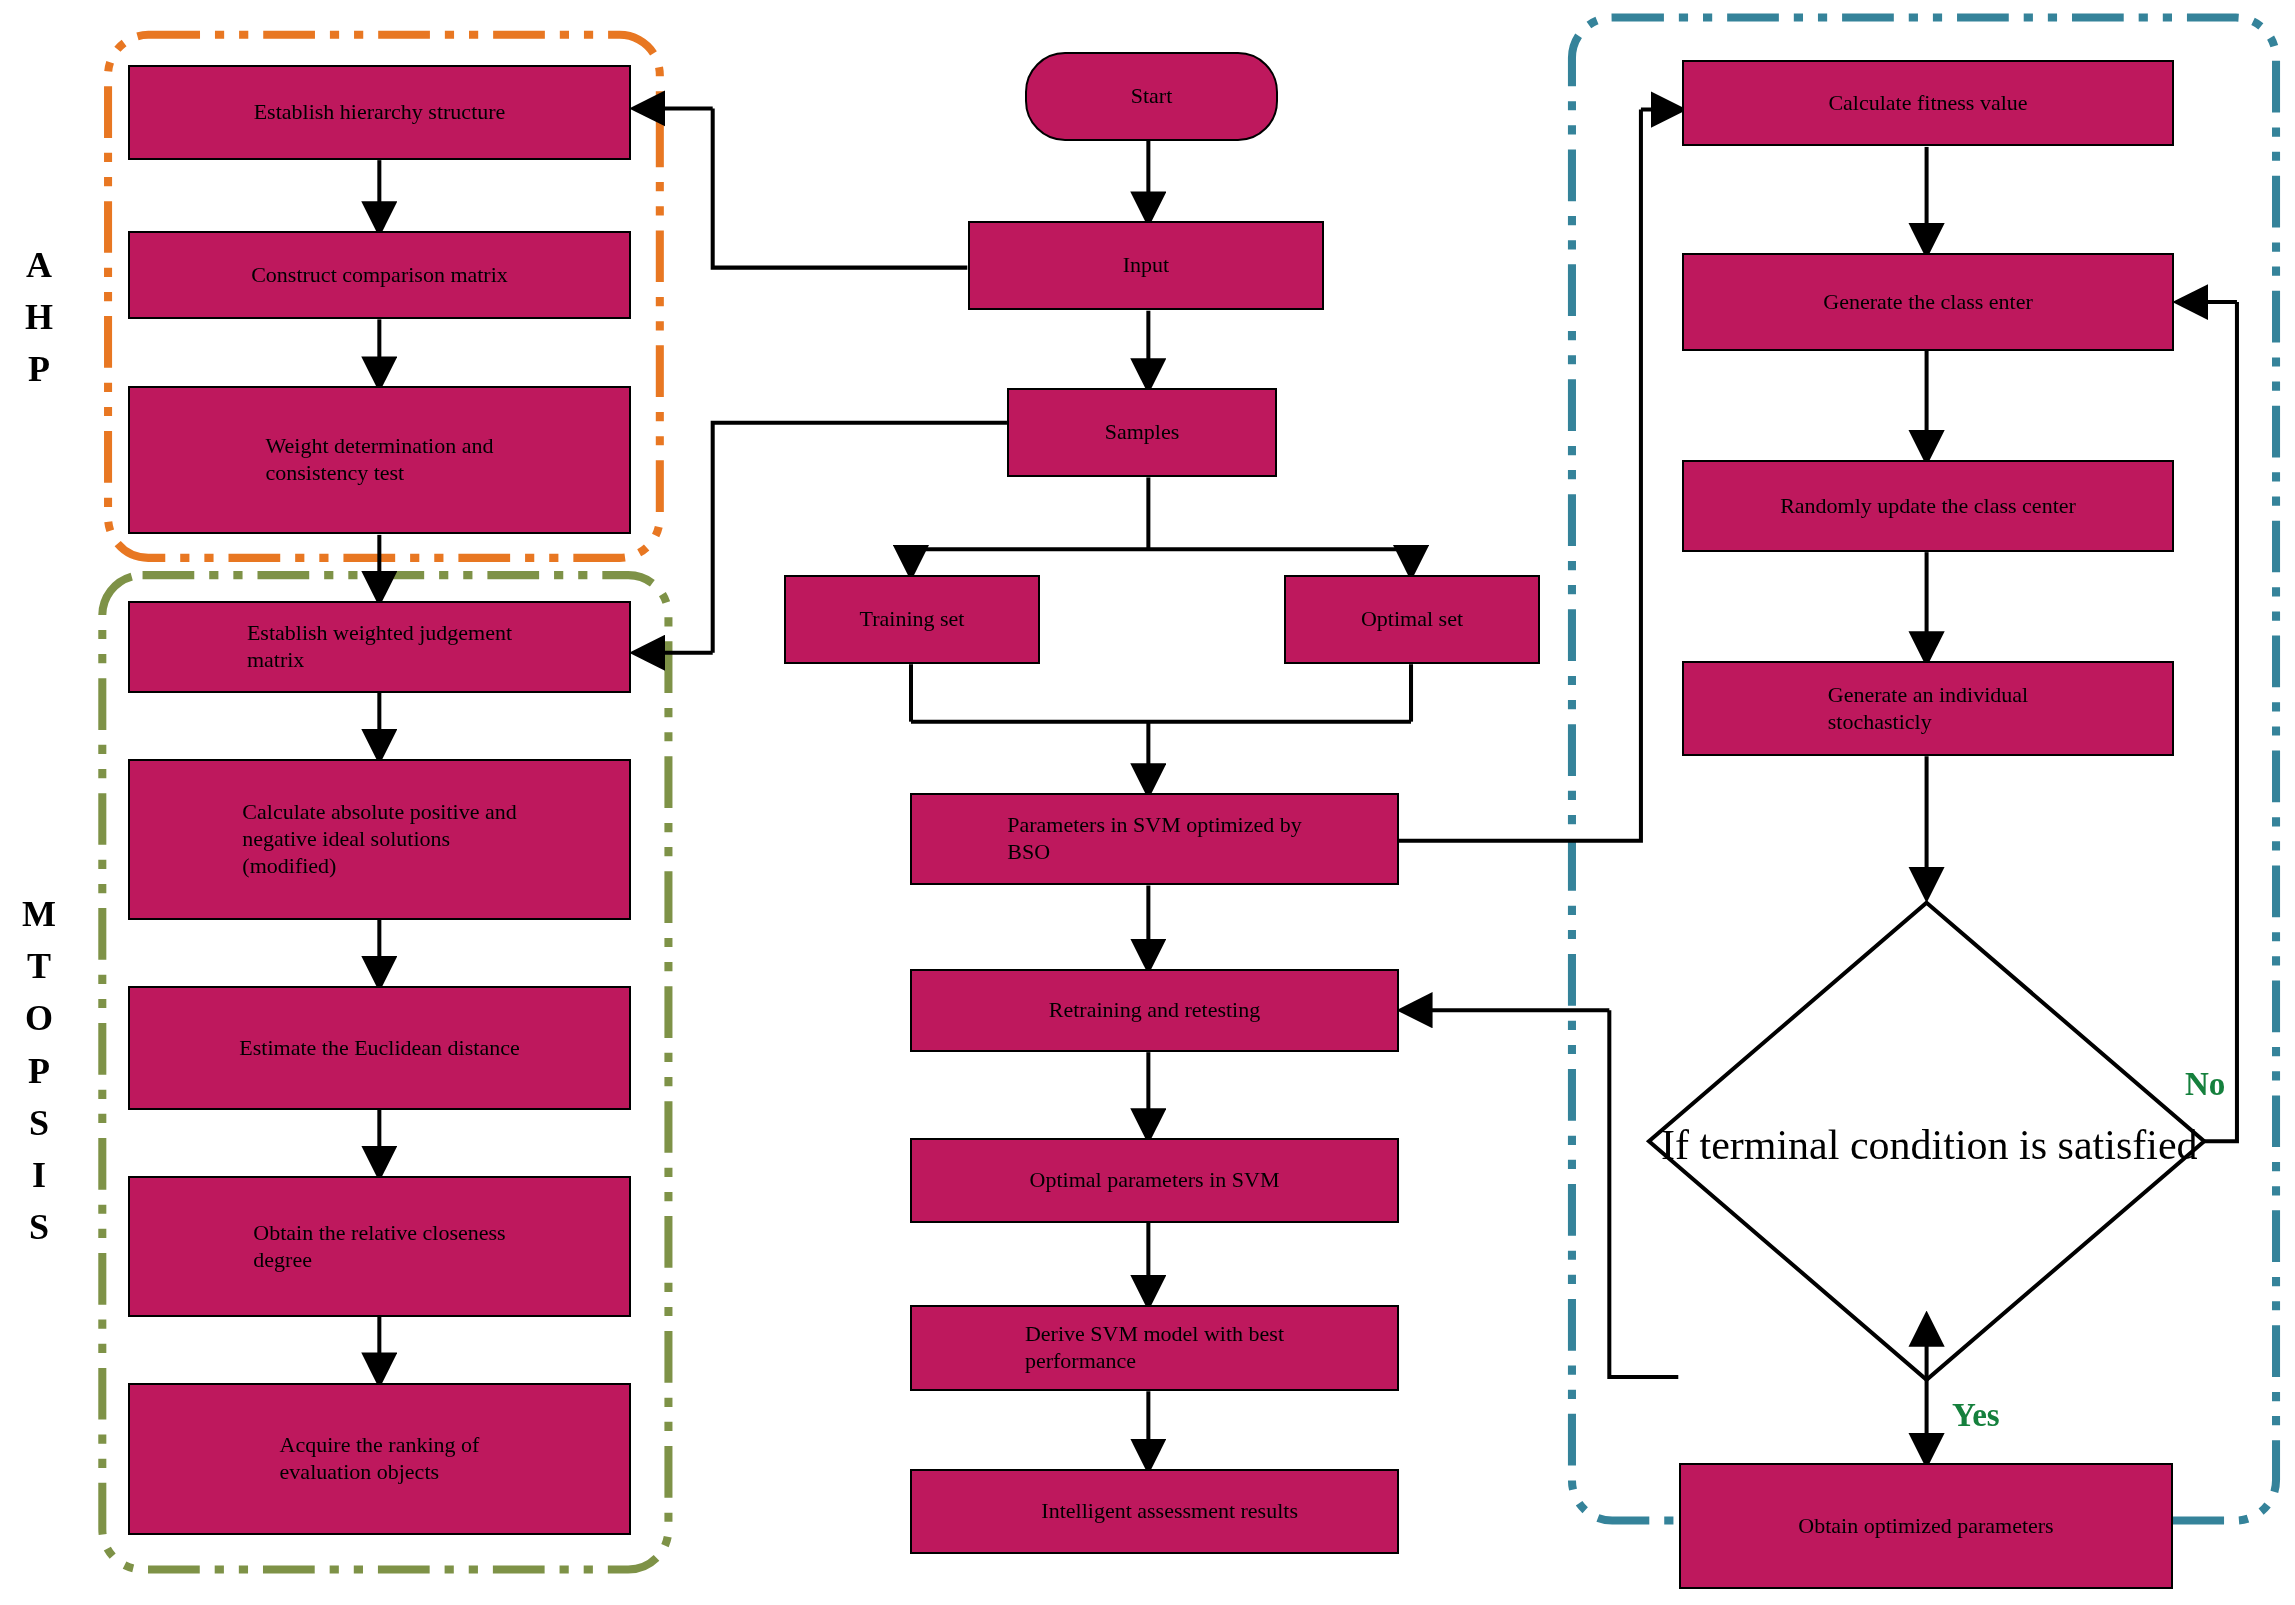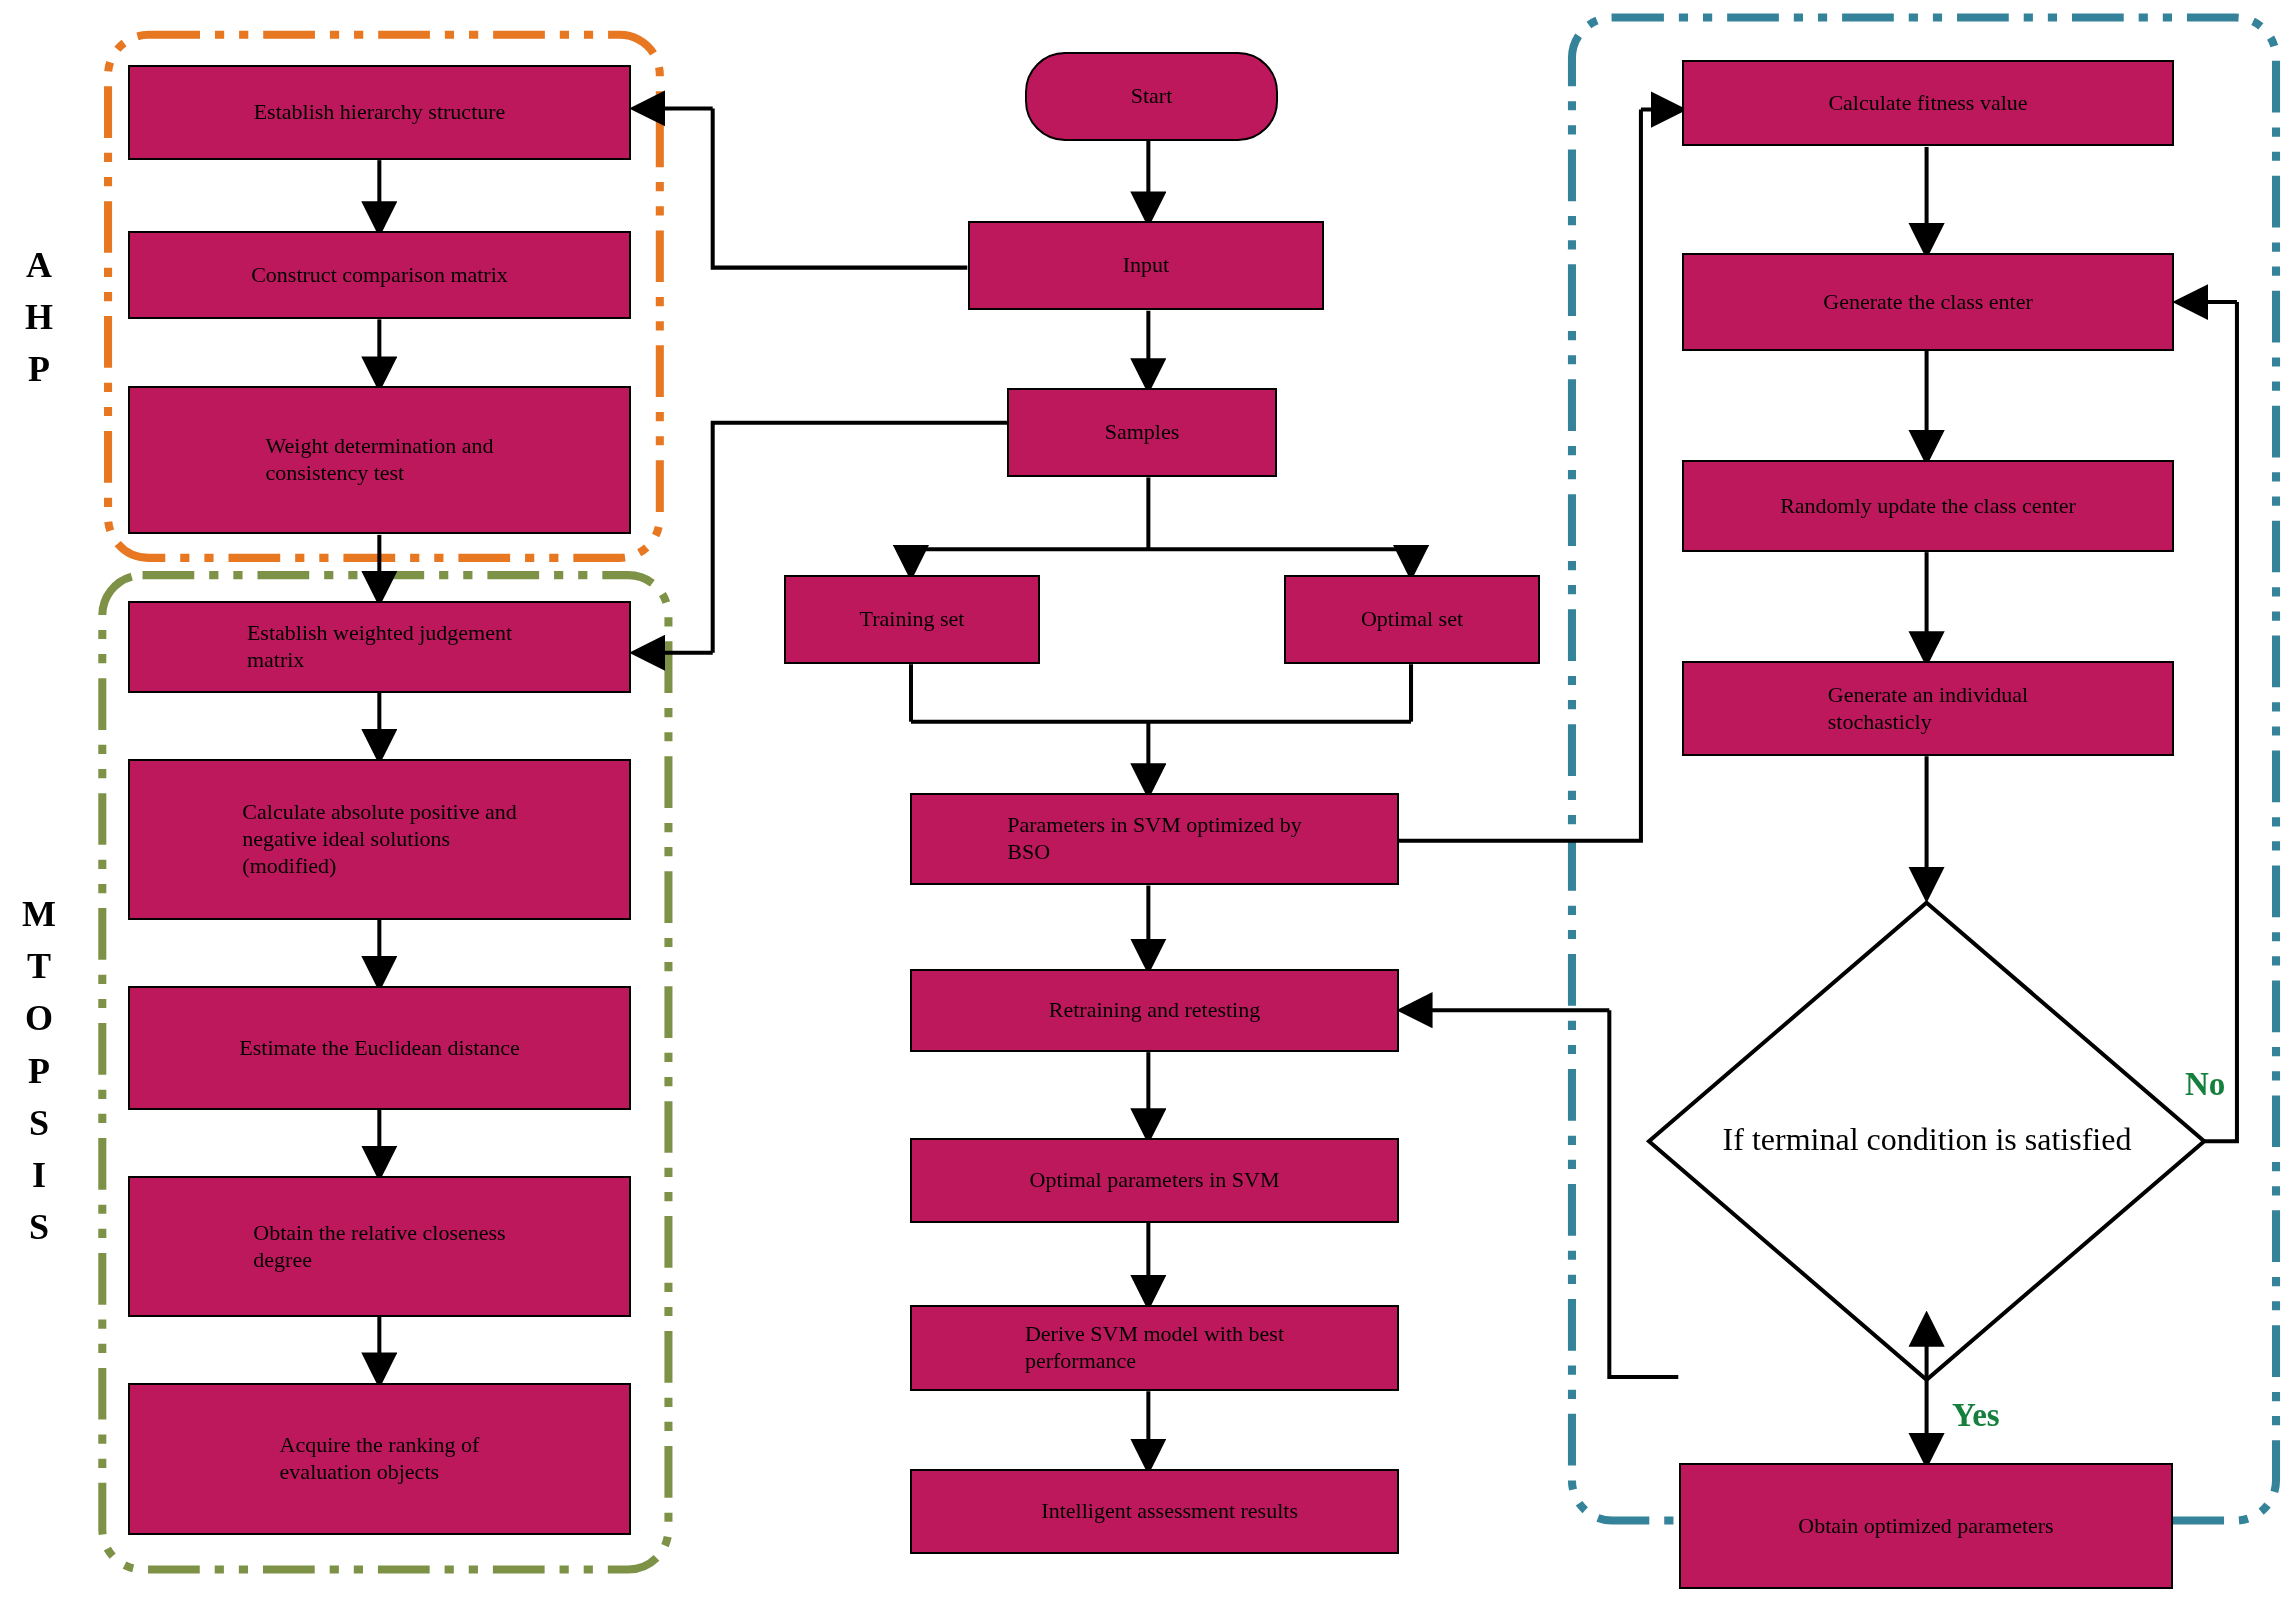--- a/index.html
+++ b/index.html
@@ -24,21 +24,21 @@
     line-height:1.22;
     color:#000000;
     padding:2.3px 5.7px;
   }
   .nodebox.rounded{border-radius:34px;}
   .node-label{display:block;white-space:pre-line;}
 
   .diamond-label{
     position:absolute;
     font-family:"Liberation Serif", serif;
-    font-size:32px;
+    font-size:42px;
     color:#000;
     white-space:nowrap;
     text-align:center;
   }
 
   .edge-label{
     position:absolute;
     font-family:"Liberation Serif", serif;
     font-weight:bold;
     font-size:33px;

